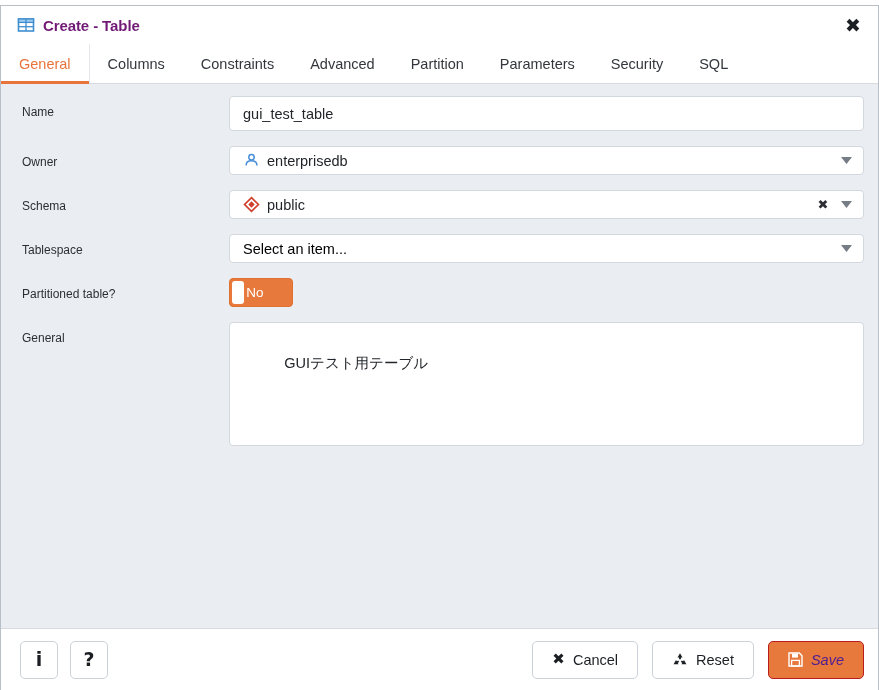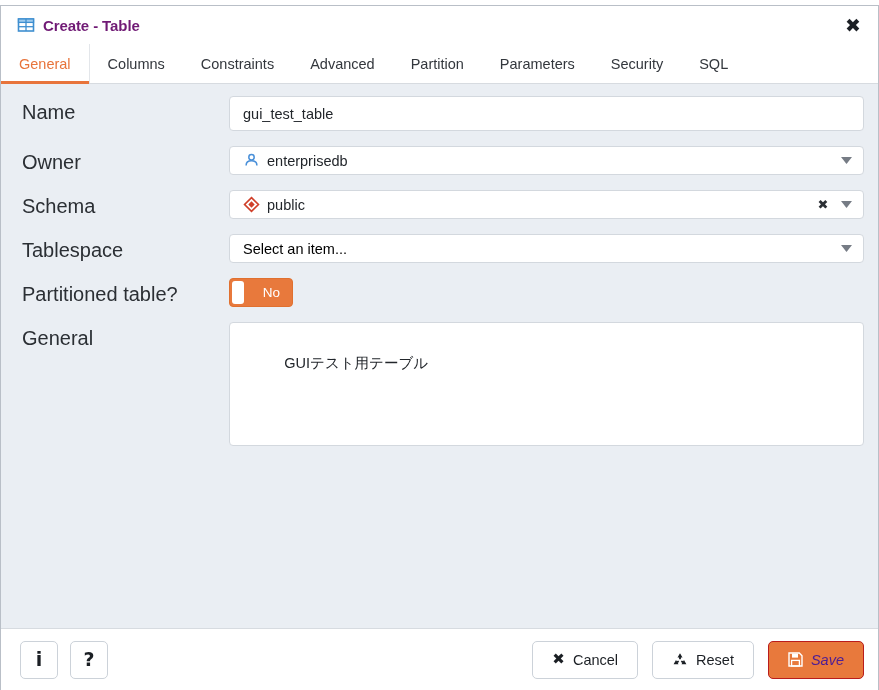--- a/index.html
+++ b/index.html
@@ -119,21 +119,21 @@
   }
   .row {
     display: flex;
     align-items: flex-start;
     margin-bottom: 15px;
   }
   .row-label {
     flex: 0 0 228px;
     padding-left: 21px;
     padding-top: 7px;
-    font-size: 20px;
+    font-size: 12px;
     color: #2b2f34;
     line-height: 18px;
   }
   .row-control { flex: 1 1 auto; min-width: 0; }
 
   
   .field {
     height: 35px;
     background: #ffffff;
     border: 1px solid #d3d8de;
@@ -185,21 +185,21 @@
   }
   .caret svg { display: block; }
 
   
   .toggle {
     width: 64px; height: 29px;
     background: #e8793c;
     border-radius: 4px;
     display: flex;
     align-items: center;
-    justify-content: flex-end;
+    justify-content: center;
     padding-right: 12px;
     position: relative;
     cursor: pointer;
     border: 1px solid #e0702f;
   }
   .toggle .knob {
     position: absolute;
     left: 2px; top: 2px;
     width: 12px; height: 23px;
     background: #ffffff;

